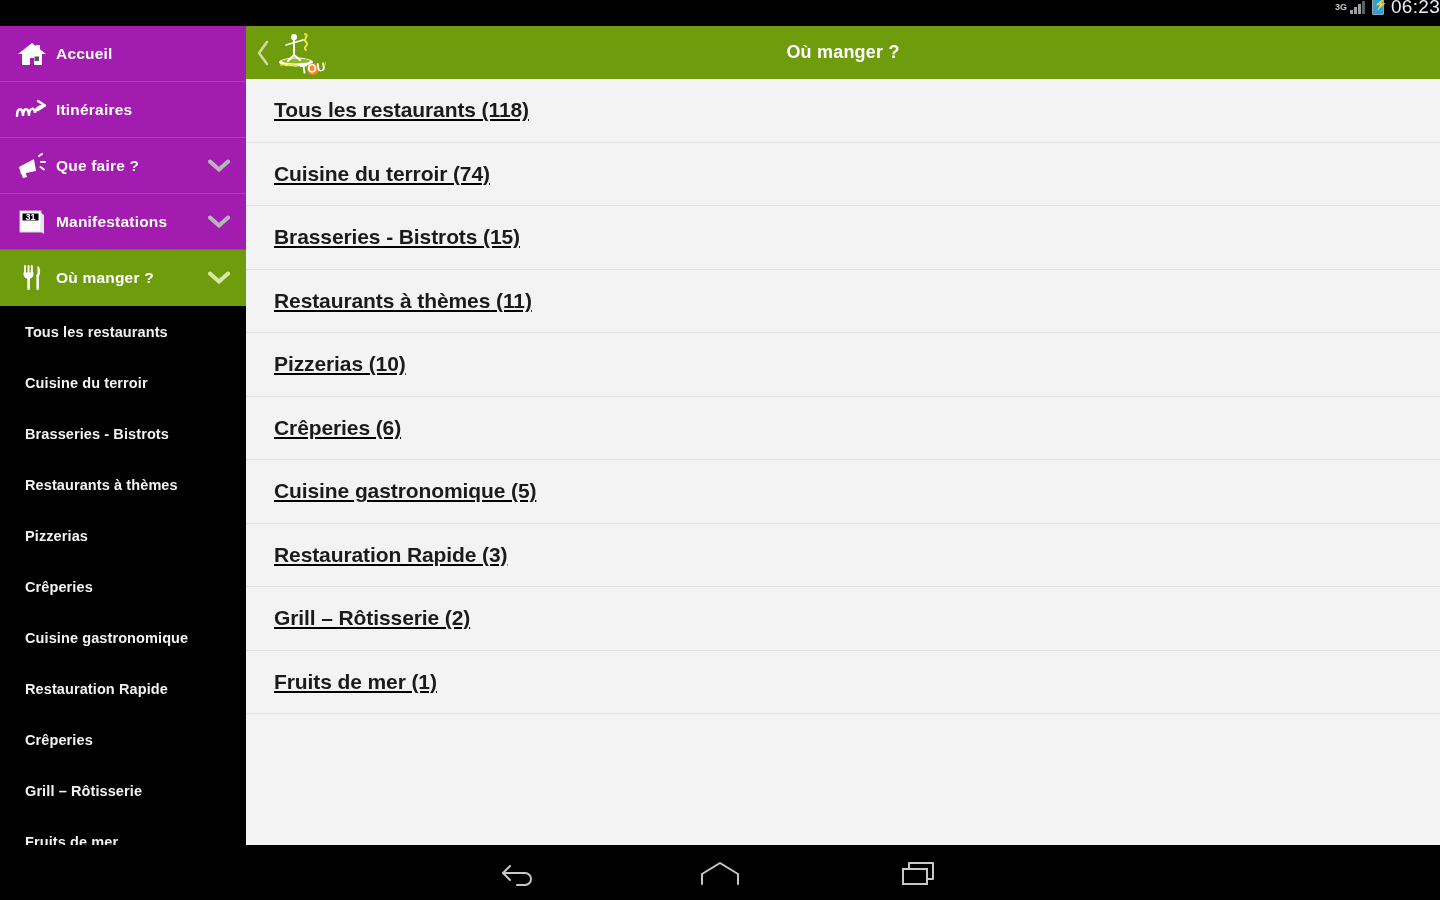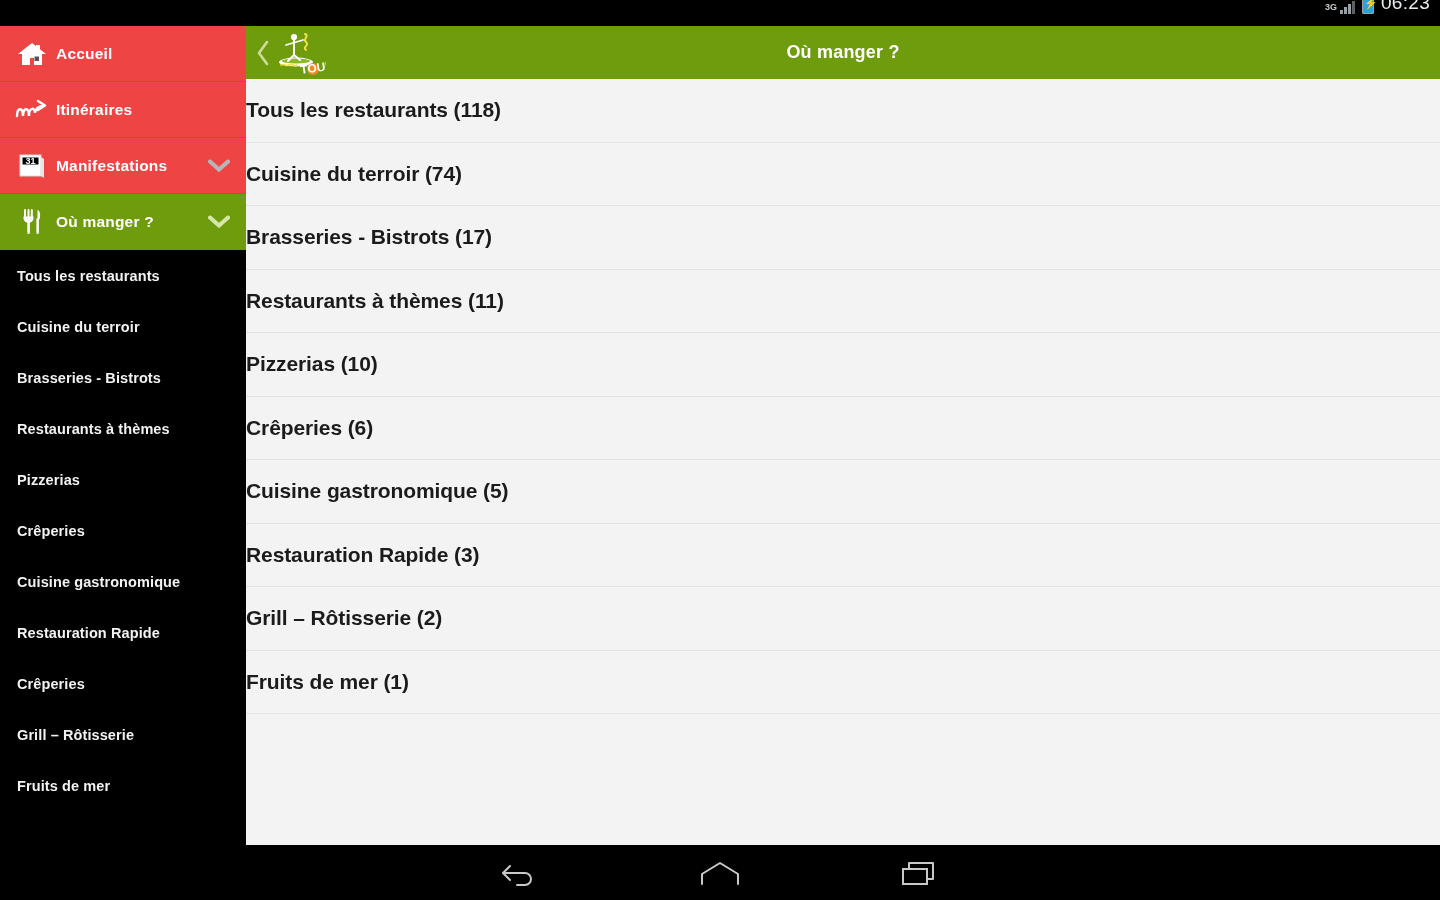--- a/index.html
+++ b/index.html
@@ -7,72 +7,73 @@
     width:1440px; height:900px;
     background:#000;
     font-family:"Liberation Sans", sans-serif;
     overflow:hidden;
   }
   #screen { position:relative; width:1440px; height:900px; background:#000; }
 
   
   .statusbar{
     position:absolute; top:0; left:0; width:1440px; height:14px;
-    background:#000; display:flex; align-items:flex-end; justify-content:flex-end;
-    padding-right:10px; gap:7px;
+    background:#000; display:flex; align-items:center; justify-content:flex-end;
+    gap:7px;
   }
   .sb-3g{ font-size:9px; color:#c8ccce; font-weight:bold; line-height:1; margin-right:-4px; align-self:flex-start; margin-top:3px;}
   .sig{ display:flex; align-items:flex-end; gap:1px; height:14px;}
   .sig i{ display:block; width:3px; background:#9aa0a3; }
   .sig i:nth-child(1){height:4px;} .sig i:nth-child(2){height:7px;}
   .sig i:nth-child(3){height:10px;} .sig i:nth-child(4){height:13px;background:#5c6164;}
   .batt{ position:relative; width:12px; height:16px; border:1.5px solid #9aa0a3; border-radius:1px; background:#2aa3d8;}
   .batt:before{content:"";position:absolute;top:-4px;left:3px;width:5px;height:2.5px;background:#9aa0a3;}
   .batt:after{content:"\26A1";position:absolute;top:-1px;left:1px;font-size:11px;color:#fff;line-height:1;}
   .clock{ font-size:19px; color:#e9edef; letter-spacing:.3px; }
 
   
   .sidebar{
     position:absolute; top:26px; left:0; width:246px; height:819px;
     background:#000; overflow:hidden;
   }
   .menu-item{
     position:relative; display:flex; align-items:center; height:56px;
-    background:#ef4444; border-bottom:1px solid #6b6b6d; padding-left:8px; cursor:pointer;
+    background:#a21caf; border-bottom:1px solid #6b6b6d; padding-left:8px; cursor:pointer;
   }
   .menu-item.active{ background:#6f9c0d; border-bottom:1px solid #6f9c0d;}
   .menu-ico{ width:48px; display:flex; align-items:center; justify-content:center; flex:0 0 48px;}
   .menu-label{ font-size:15.5px; font-weight:bold; color:#fff; letter-spacing:.2px;}
   .chev{ position:absolute; right:16px; top:50%; transform:translateY(-50%); }
   .chev svg{display:block;}
 
   .sub-item{
     display:flex; align-items:center; height:51px; background:#000;
-    padding-left:17px; cursor:pointer;
+    padding-left:25px; cursor:pointer;
   }
   .sub-item span{ font-size:14.5px; font-weight:bold; color:#f2f2f2; letter-spacing:.1px;}
 
   
   .main{ position:absolute; top:26px; left:246px; width:1194px; height:819px; background:#f3f3f3;}
   .appbar{
     position:relative; height:53px; background:#6f9c0d;
     display:flex; align-items:center; justify-content:center;
   }
   .appbar-back{
     position:absolute; left:6px; top:0; height:53px; display:flex; align-items:center;
     padding:0 4px; cursor:pointer;
   }
   .logo{ position:absolute; left:26px; top:2px; width:54px; height:50px; cursor:pointer;}
   .appbar-title{ font-size:18px; font-weight:bold; color:#ffffff; letter-spacing:.2px;}
 
   .list{ height:766px; background:#f3f3f3; overflow:hidden;}
   .row{
     height:63.5px; display:flex; align-items:center;
-    border-bottom:1px solid #e2e2e2; cursor:pointer;
+    border-bottom:1px solid #e2e2e2; padding-left:28px; cursor:pointer;
     background:#f3f3f3;
+    text-decoration:underline;
   }
   .row span{ font-size:21px; font-weight:bold; color:#1b1b1b; letter-spacing:-.1px;}
   .row-filler{ border-bottom:none; }
 
   
   .navbar{
     position:absolute; bottom:0; left:0; width:1440px; height:55px;
     background:#000; display:flex; align-items:center; justify-content:center; gap:140px;
   }
   .navbtn{ width:60px; height:42px; display:flex; align-items:center; justify-content:center; cursor:pointer;}
@@ -110,20 +111,35 @@
     <div class="menu-item">
       <div class="menu-ico">
         <svg width="34" height="24" viewBox="0 0 34 24">
             <path d="M2 18 C2 9, 8 9, 8 18 C8 9, 14 9, 14 18 C14 9, 20 9, 20 15 C20 11, 24 8, 28 8" stroke="#fff" stroke-width="2.4" fill="none" stroke-linecap="round"></path>
             <path d="M23 3 L30 7.5 L23 12" stroke="#fff" stroke-width="2.4" fill="none" stroke-linecap="round" stroke-linejoin="round"></path>
           </svg>
       </div>
       <div class="menu-label">Itinéraires</div>
     </div>
 
+    <div class="menu-item">
+      <div class="menu-ico">
+        <svg width="32" height="26" viewBox="0 0 32 26">
+            <path d="M3 14 L18 6 L20 18 L5 21 Z" fill="#fff"></path>
+            <path d="M5 20 L7 25 L11 24 L9.5 19.5 Z" fill="#fff"></path>
+            <path d="M23 3 l3 -2 M25 9 l4 0 M24.5 14 l3.5 2.5" stroke="#fff" stroke-width="2.1" stroke-linecap="round"></path>
+          </svg>
+      </div>
+      <div class="menu-label">Que faire ?</div>
+      <div class="chev">
+        <svg width="22" height="13" viewBox="0 0 22 13">
+            <path d="M2 2 L11 10 L20 2" stroke="#b6b6b6" stroke-width="4" fill="none" stroke-linecap="square"></path>
+          </svg>
+      </div>
+    </div>
 
     <div class="menu-item">
       <div class="menu-ico">
         <svg width="30" height="28" viewBox="0 0 30 28">
           <rect x="3" y="3" width="21" height="21" fill="#ffffff" stroke="#d8d8d8" stroke-width="1"></rect>
           <rect x="5.5" y="5.5" width="16" height="7" fill="#000"></rect>
           <text x="13.5" y="12" font-family="Liberation Sans, sans-serif" font-size="9" font-weight="bold" fill="#fff" text-anchor="middle">31</text>
           <path d="M24 5 l3 2 v19 l-3 -2 Z" fill="#e6e6e6"></path>
         </svg>
       </div>
@@ -215,21 +231,21 @@
     </div>
 
     <div class="list">
       <div class="row">
           <span>Tous les restaurants (118)</span>
         </div>
       <div class="row">
           <span>Cuisine du terroir (74)</span>
         </div>
       <div class="row">
-          <span>Brasseries - Bistrots (17)</span>
+          <span>Brasseries - Bistrots (15)</span>
         </div>
       <div class="row">
           <span>Restaurants à thèmes (11)</span>
         </div>
       <div class="row">
           <span>Pizzerias (10)</span>
         </div>
       <div class="row">
           <span>Crêperies (6)</span>
         </div>

